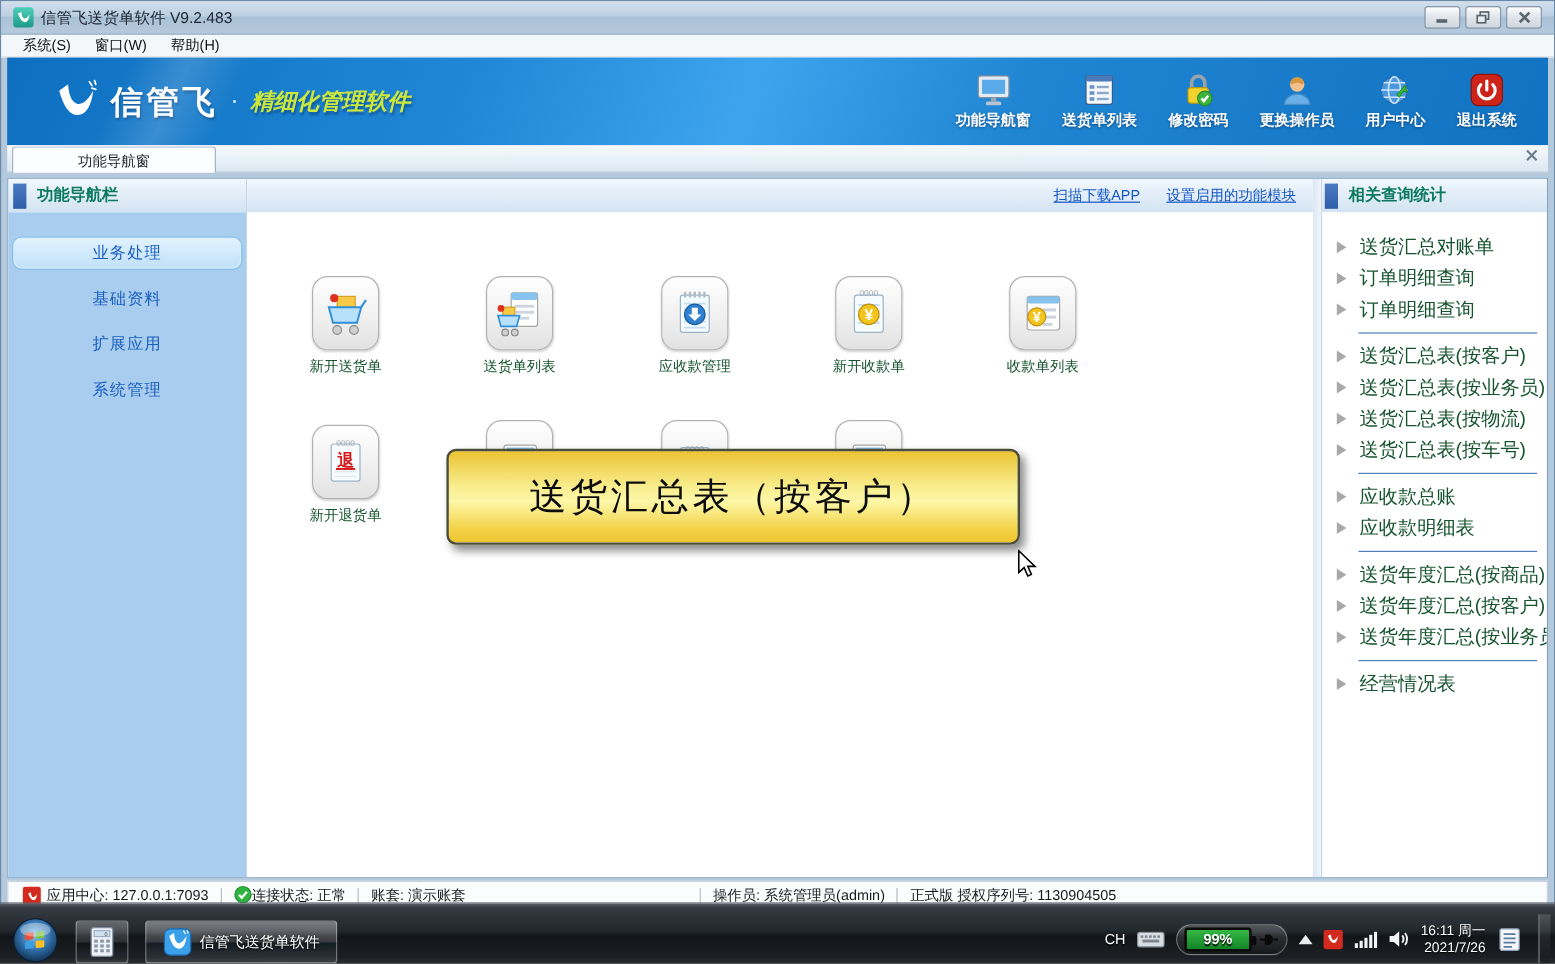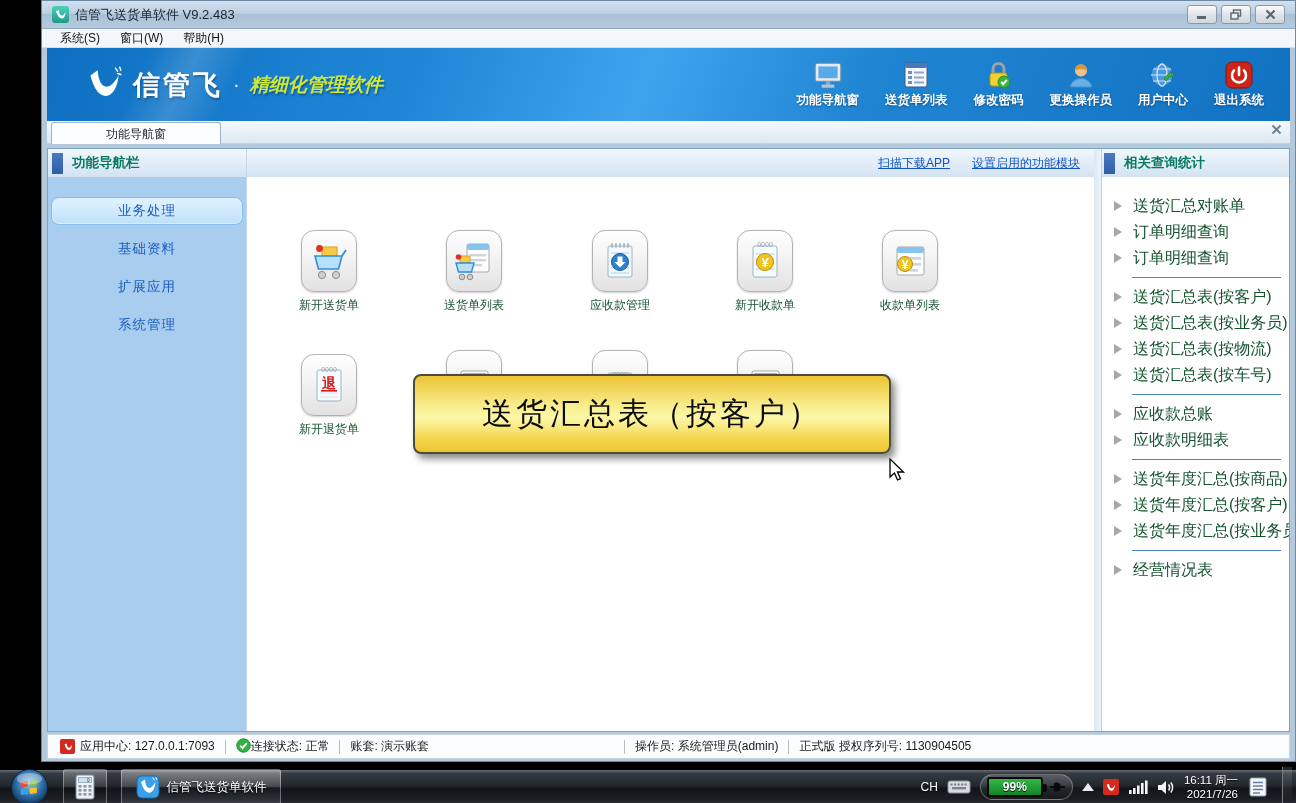--- a/index.html
+++ b/index.html
@@ -1,21 +1,21 @@
 <!DOCTYPE html>
 <html><head>
 <meta charset="utf-8">
 <style>
   * { margin:0; padding:0; box-sizing:border-box; }
   html,body { width:1296px; height:803px; overflow:hidden; }
   body { font-family:"Liberation Sans","DejaVu Sans",sans-serif; font-size:12px; background:#000; }
   .screen { position:relative; width:1296px; height:803px; overflow:hidden; }
 
   
-  .window { position:absolute; inset:0 0 41px 0; background:#b5c9dc; border:1px solid #6c8aa6; display:flex; flex-direction:column;margin-left:41px; }
+  .window { position:absolute; inset:0 0 41px 0; background:#b5c9dc; border:1px solid #6c8aa6; display:flex; flex-direction:column; }
   .titlebar { height:28px; background:linear-gradient(180deg,#d3e0ee 0%,#bcd0e2 45%,#a9c1d6 50%,#b6cadd 100%); display:flex; align-items:center; padding:0 6px; border-bottom:1px solid #8fa9c0; }
   .title-app-icon { width:17px; height:17px; border-radius:3px; background:linear-gradient(180deg,#4fd0bc,#1d9a88); margin:0 6px 0 4px; display:flex; align-items:center; justify-content:center; }
   .title-text { color:#1c2430; font-size:13px; }
   .win-controls { margin-left:auto; display:flex; gap:4px; padding-right:4px; }
   .win-btn { width:30px; height:19px; border:1px solid #8a99a8; border-radius:3px; background:linear-gradient(180deg,#fdfdfd,#dfe5ea 50%,#cfd7de); display:flex; align-items:center; justify-content:center; }
   .menubar { height:19px; background:#f4f7fa; display:flex; align-items:center; border-bottom:1px solid #d8dde2; }
   .menu-item { padding:0 10px; color:#111; }
   .menu-item:first-child { margin-left:8px; }
 
   
@@ -67,21 +67,21 @@
   .q-sep { border-top:1px solid #4f81bd; margin:6px 8px 6px 30px; }
 
   
   .statusbar { height:25px; margin:2px 5px 2px 5px; background:#fbfcfe; border:1px solid #c8d4e0; display:flex; align-items:center; color:#1a1a1a; flex:none; }
   .st-seg { display:flex; align-items:center; gap:5px; white-space:nowrap; }
   .st-sep { width:1px; height:14px; background:#bcbcbc; margin:0 10px; }
   .st-spacer { width:185px; }
   .mini-red-icon { width:15px; height:15px; border-radius:2px; background:#d42a1e; display:flex; align-items:center; justify-content:center; margin-left:12px; }
 
   
-  .taskbar { position:absolute; left:0; right:0; bottom:0; height:33px; background:linear-gradient(180deg,#555d64 0%,#333a41 8%,#23282d 45%,#121518 55%,#1c2024 90%,#2a2f34 100%); border-top:1px solid #60686f; display:flex; align-items:center; }
+  .taskbar { position:absolute; left:0; right:0; bottom:0; height:51px; background:linear-gradient(180deg,#555d64 0%,#333a41 8%,#23282d 45%,#121518 55%,#1c2024 90%,#2a2f34 100%); border-top:1px solid #60686f; display:flex; align-items:flex-end; }
   .start-orb { width:39px; height:39px; margin-left:10px; flex:none; cursor:pointer; }
   .task-btn { height:36px; margin-left:14px; border:1px solid rgba(255,255,255,.35); border-radius:3px; background:linear-gradient(180deg,rgba(255,255,255,.28),rgba(255,255,255,.10) 50%,rgba(0,0,0,.18) 52%,rgba(255,255,255,.06)); display:flex; align-items:center; justify-content:center; cursor:pointer; }
   .task-btn.calc { width:44px; }
   .task-btn.app { width:160px; gap:7px; background:linear-gradient(180deg,rgba(255,255,255,.38),rgba(255,255,255,.16) 50%,rgba(20,40,60,.28) 52%,rgba(255,255,255,.10)); }
   .task-app-label { color:#fff; font-size:12.5px; text-shadow:0 1px 2px #000; white-space:nowrap; }
   .tray { margin-left:auto; display:flex; align-items:center; gap:9px; padding-right:4px; color:#fff; }
   .ime-text { font-size:12px; text-shadow:0 1px 1px #000; }
   .battery-panel { display:flex; align-items:center; gap:5px; border:1px solid rgba(255,255,255,.3); border-radius:13px; background:linear-gradient(180deg,rgba(255,255,255,.2),rgba(0,0,0,.15)); padding:2px 6px; }
   .battery { width:56px; height:20px; border:2px solid #0a0a0a; border-radius:3px; background:linear-gradient(180deg,#35b845,#128427); position:relative; display:flex; align-items:center; justify-content:center; }
   .battery::after { content:""; position:absolute; right:-6px; top:5px; width:4px; height:8px; background:#0a0a0a; border-radius:0 2px 2px 0; }

